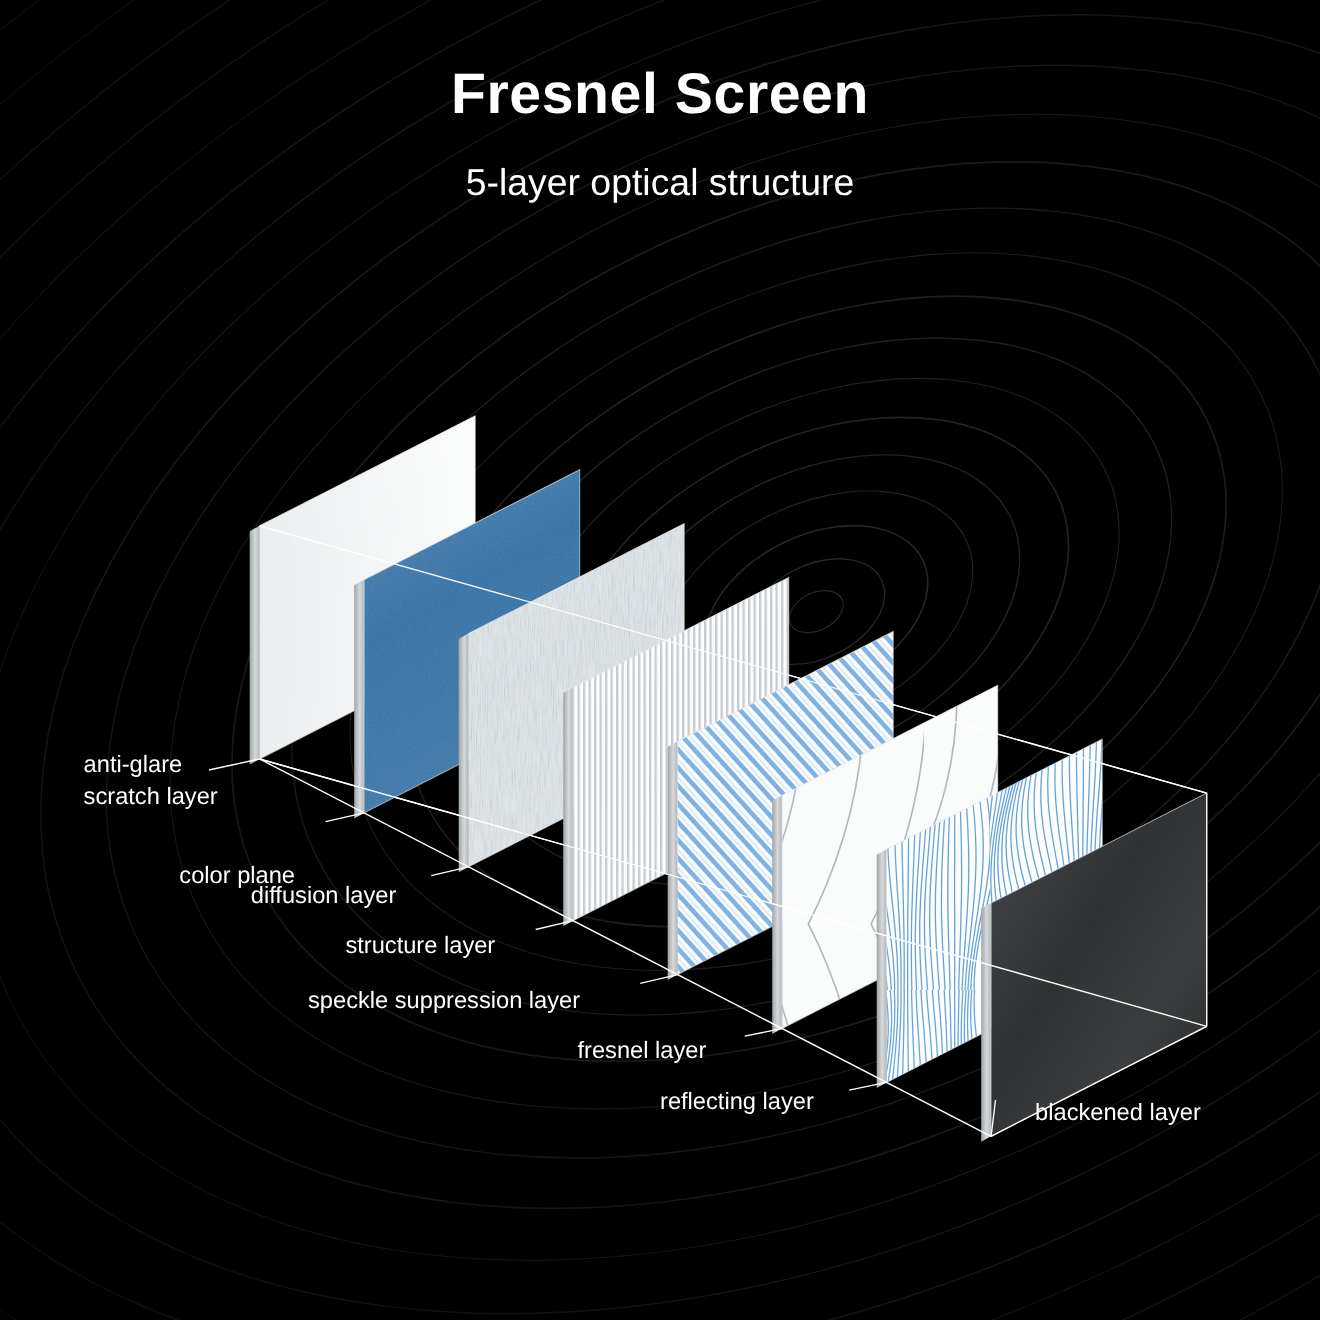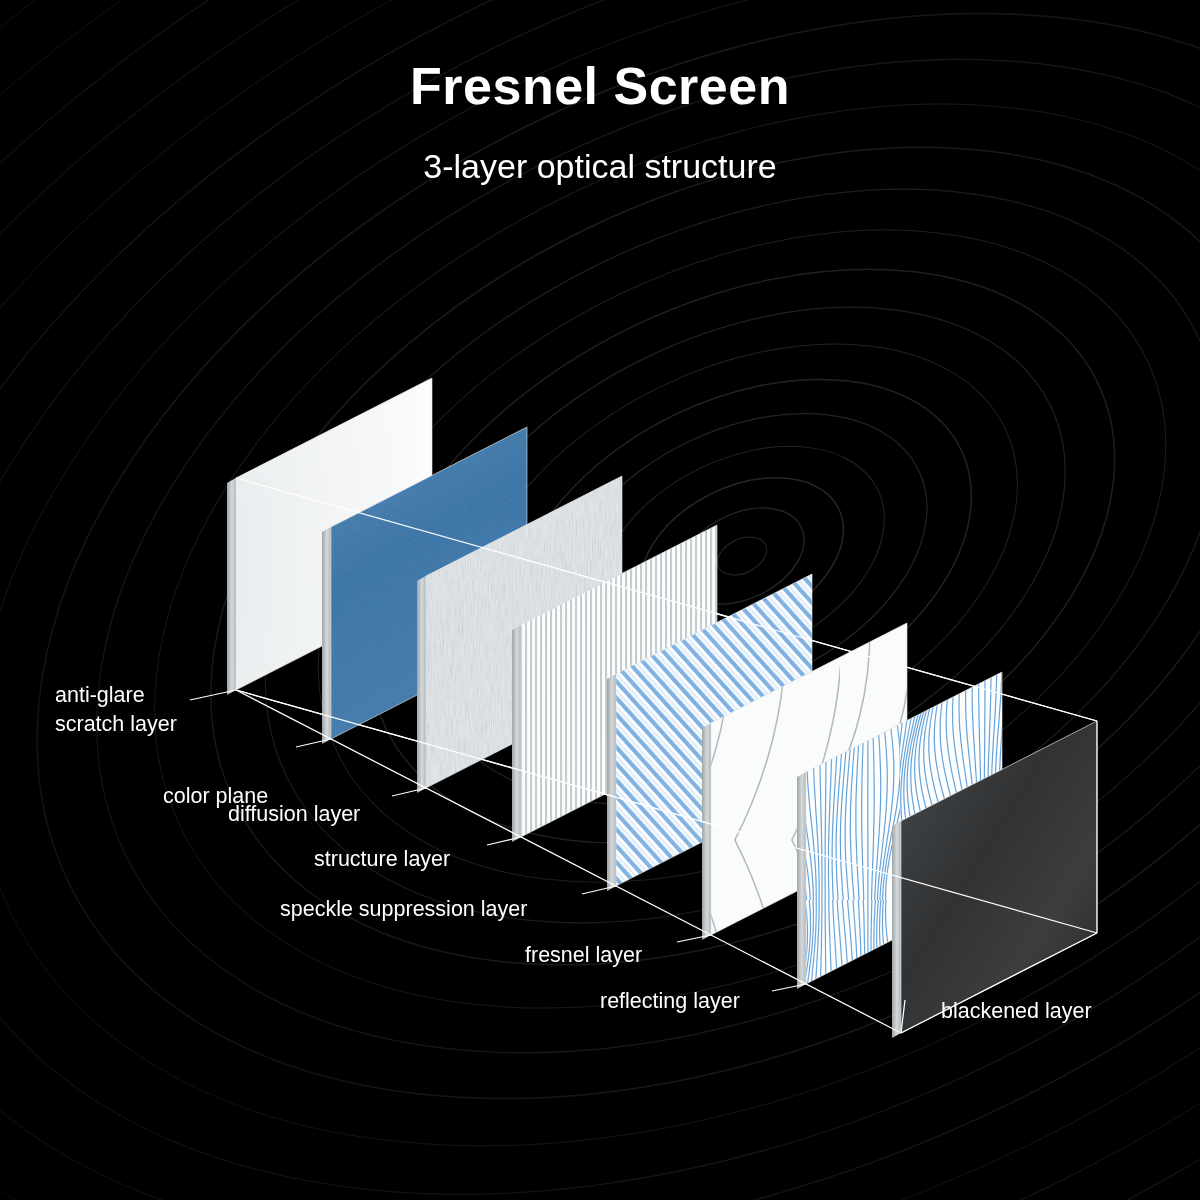--- a/index.html
+++ b/index.html
@@ -360,25 +360,25 @@
         <line x1="772" y1="991" x2="806" y2="984"></line>
         <line x1="905" y1="1000" x2="901" y2="1033"></line>
         <line x1="236" y1="690" x2="1097" y2="933"></line>
         <line x1="236" y1="690" x2="901" y2="1033"></line>
         <line x1="901" y1="1033" x2="1097" y2="933"></line>
       </g>
   </svg>
 
   <div id="headings">
     <h1 class="title">Fresnel Screen</h1>
-    <div class="subtitle">3-layer optical structure</div>
+    <div class="subtitle">5-layer optical structure</div>
   </div>
 
   <div id="label-layer">
-      <div class="lbl" style="left: 55px; top: 681px;"><div>anti-glare</div><div>scratch layer</div></div>
+      <div class="lbl" style="left: 76px; top: 681px;"><div>anti-glare</div><div>scratch layer</div></div>
       <div class="lbl" style="left: 163px; top: 752px; margin-top: 30px;"><div>color plane</div></div>
       <div class="lbl" style="left: 228px; top: 800px;"><div>diffusion layer</div></div>
       <div class="lbl" style="left: 314px; top: 845px;"><div>structure layer</div></div>
       <div class="lbl" style="left: 280px; top: 895px;"><div>speckle suppression layer</div></div>
       <div class="lbl" style="left: 525px; top: 941px;"><div>fresnel layer</div></div>
       <div class="lbl" style="left: 600px; top: 987px;"><div>reflecting layer</div></div>
       <div class="lbl" style="left: 941px; top: 997px;"><div>blackened layer</div></div>
     </div>
 
 </div>

